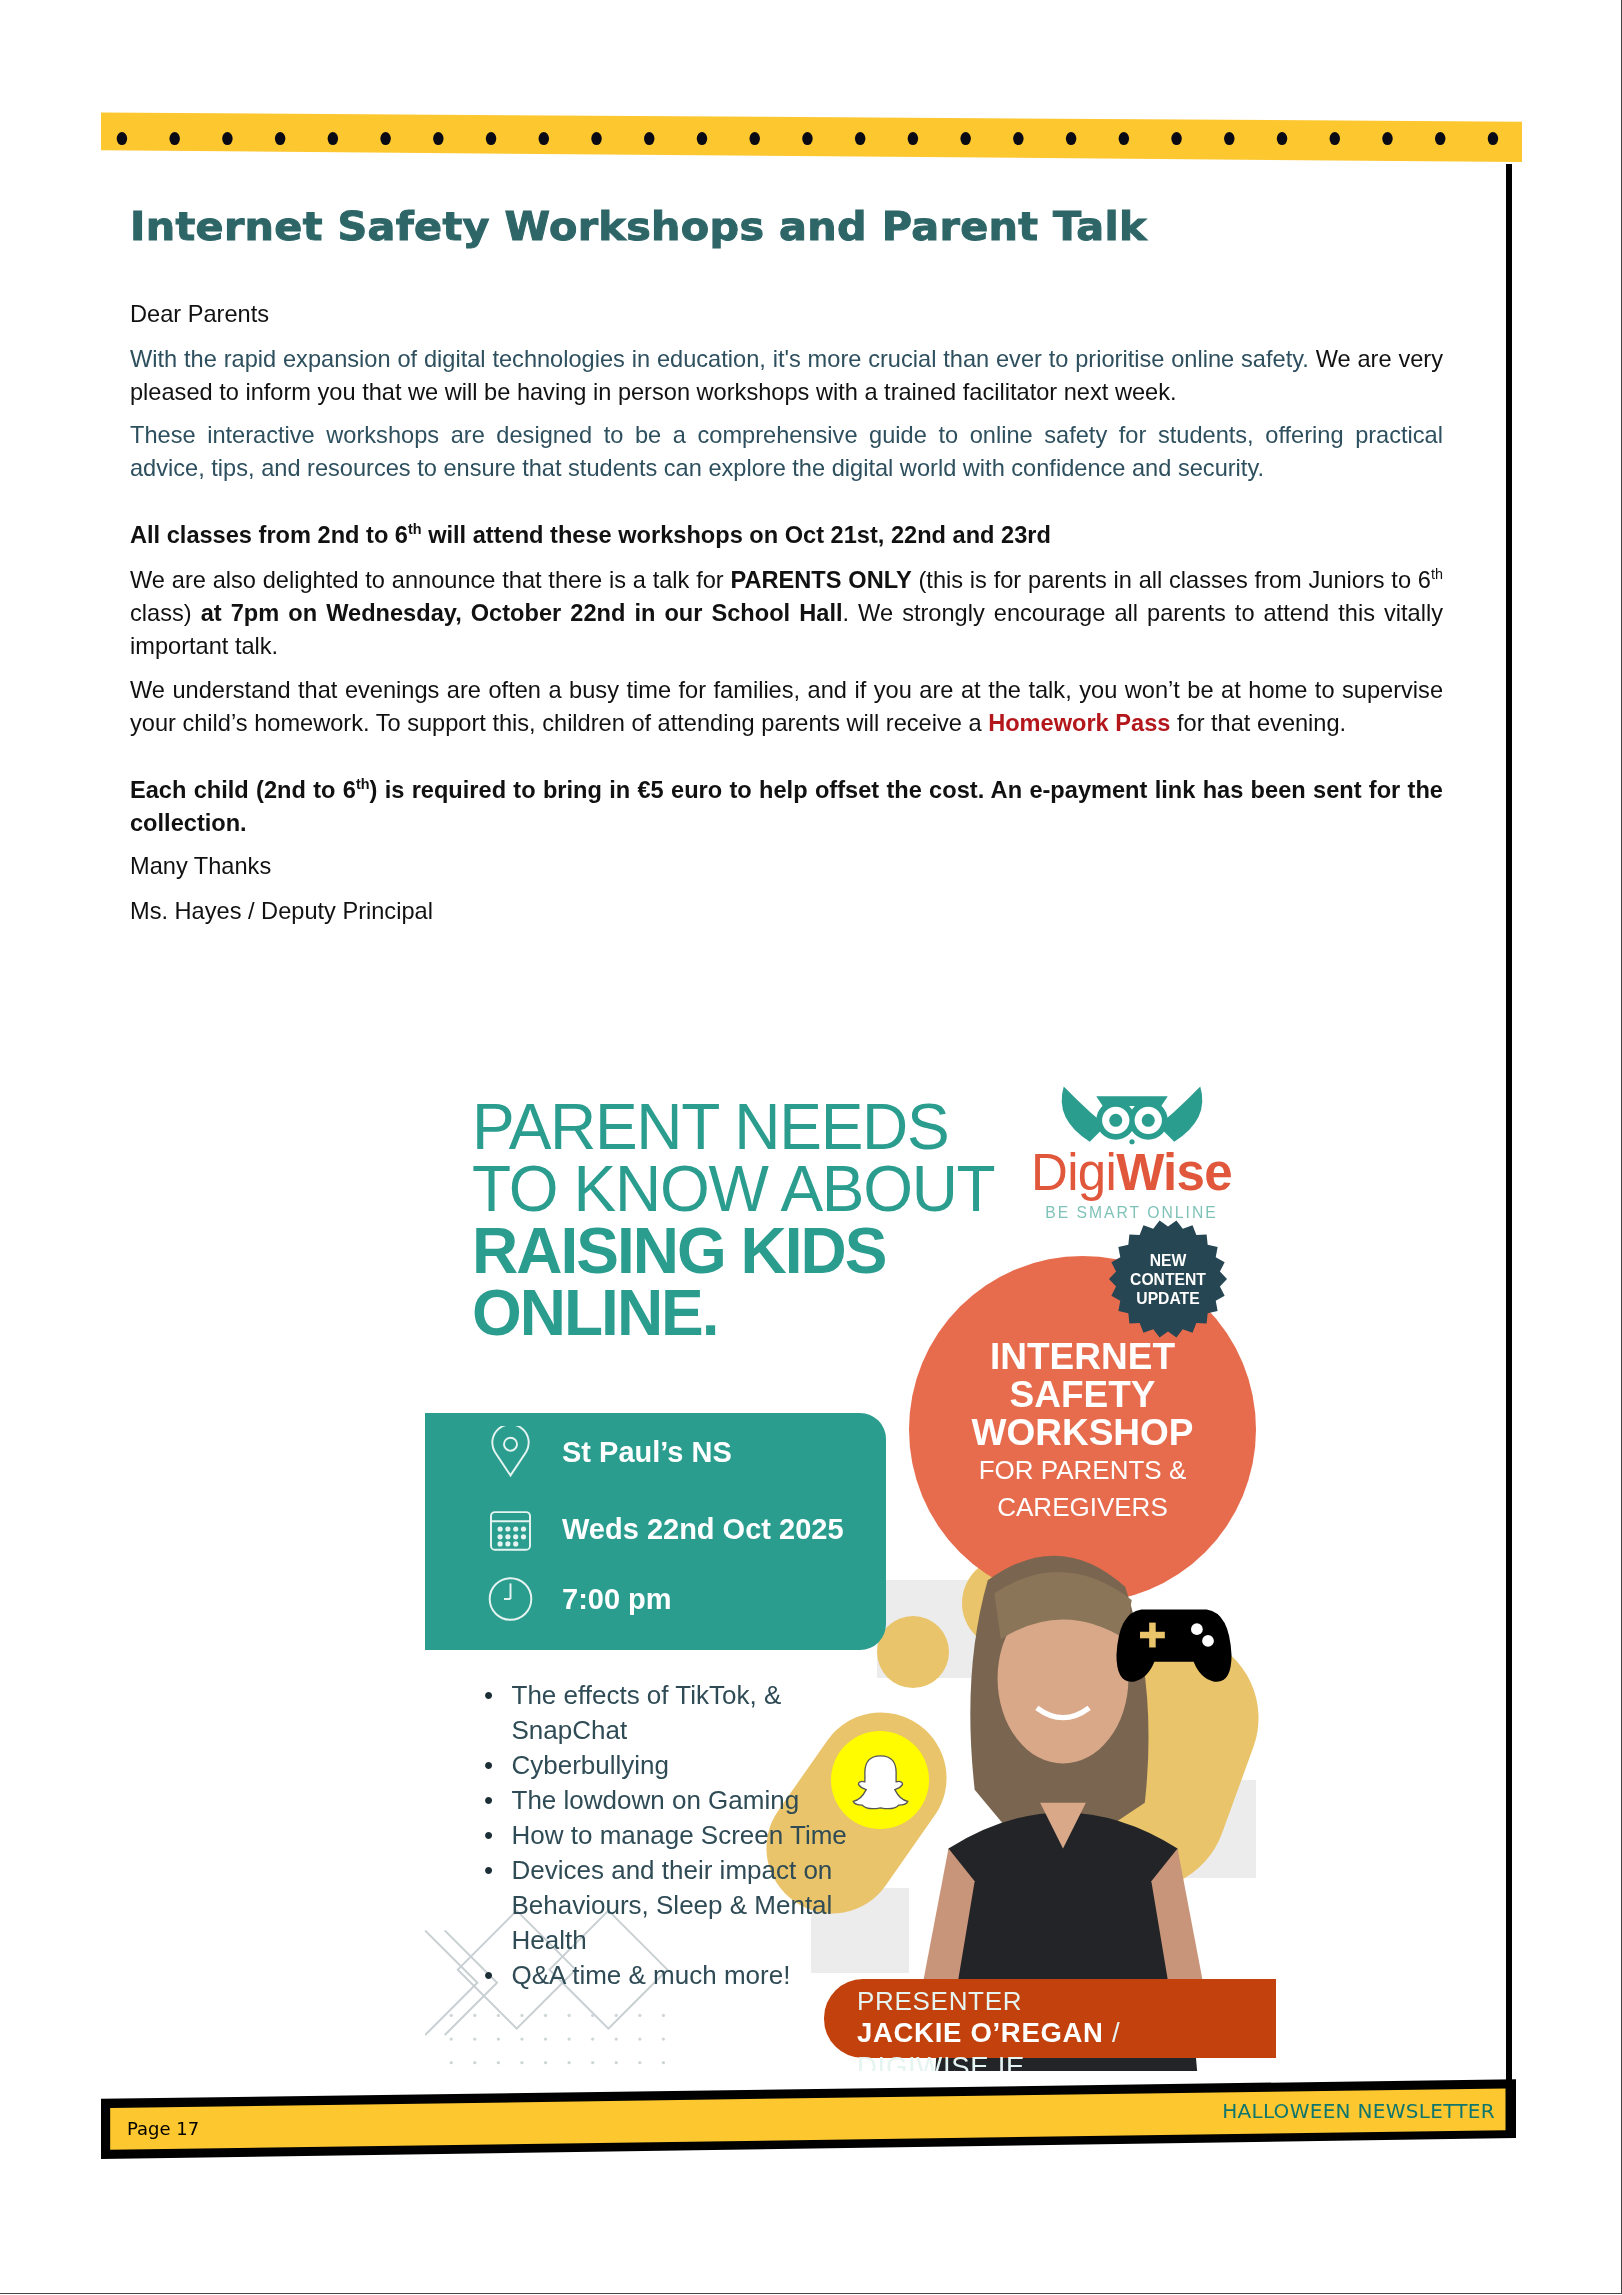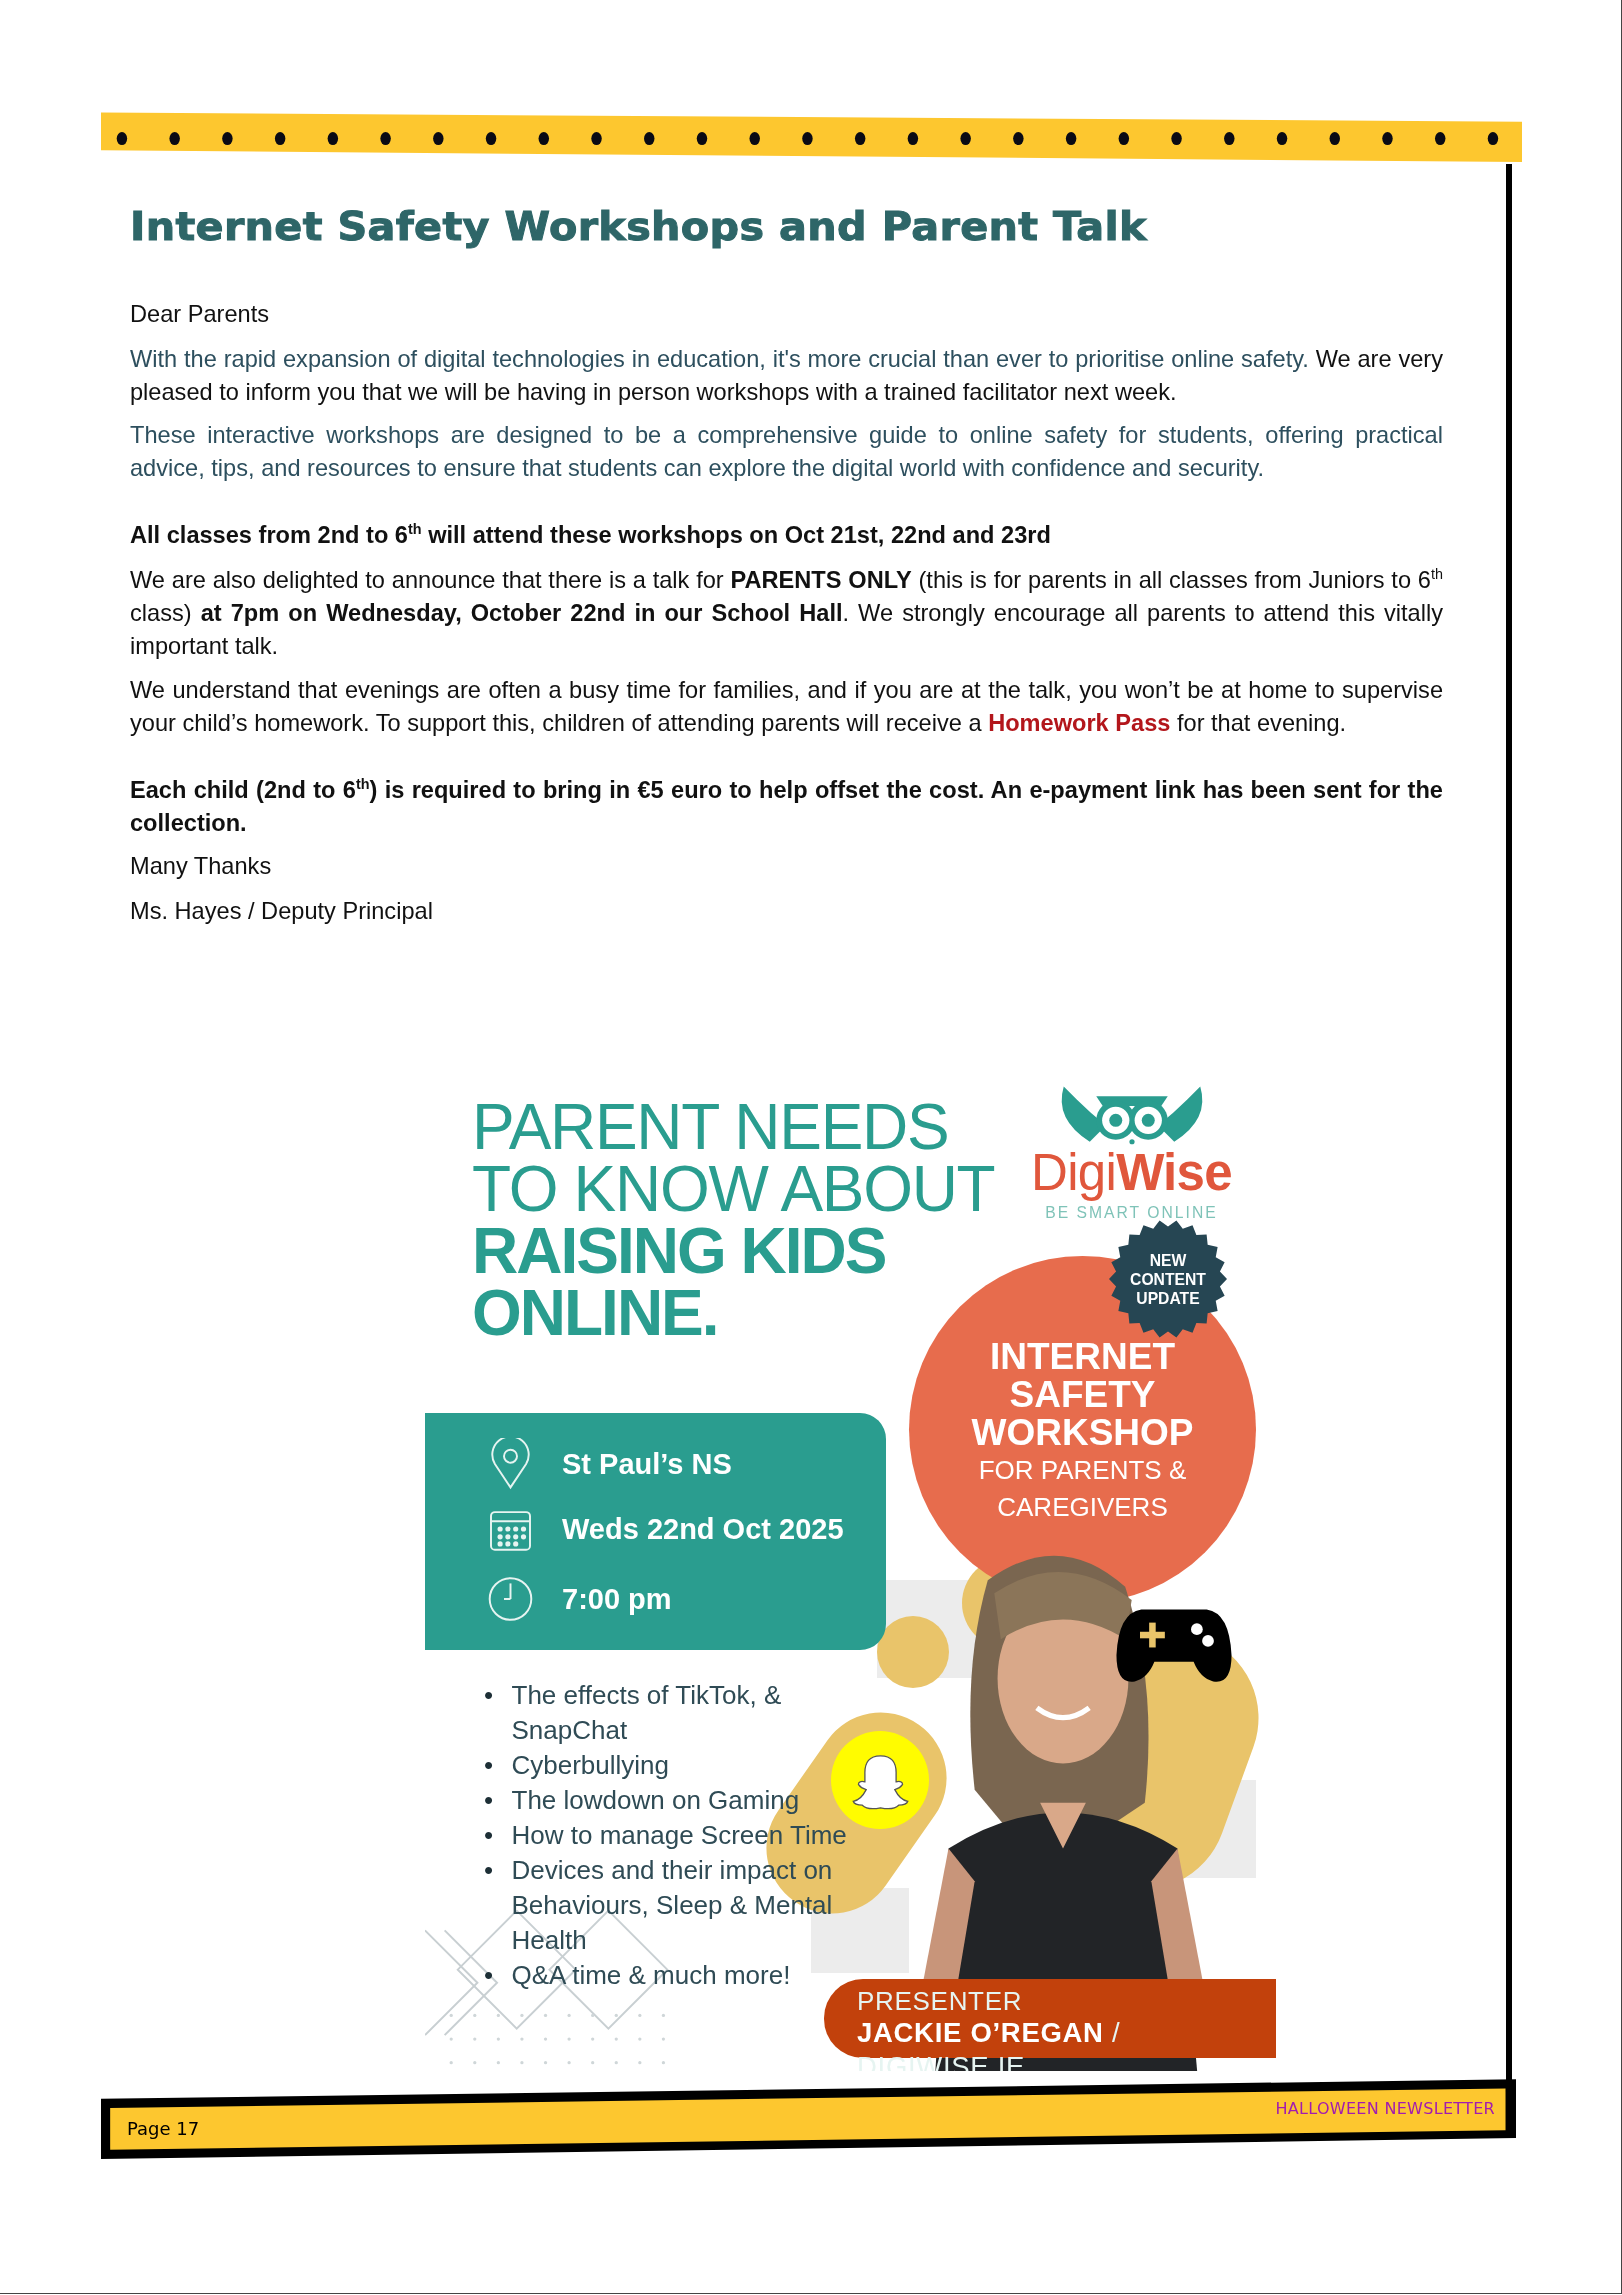--- a/index.html
+++ b/index.html
@@ -69,21 +69,21 @@
     .pr-label { font-size: 26px; line-height: 30px; color: #e6f4f1; letter-spacing: 0.7px; }
     .pr-name { font-size: 27.5px; line-height: 34px; font-weight: bold; letter-spacing: 0.7px; }
     .pr-site { font-weight: normal; color: #e6f4f1; }
 
     .chevrons { position: absolute; left: 0; top: 844px; width: 262px; height: 164px; }
 
     
     .footer { position: absolute; left: 101px; top: 2074px; width: 1415px; height: 85px; }
     .footer svg { position: absolute; inset: 0; width: 100%; height: 100%; }
     .footer-left { position: absolute; left: 26px; top: 44px; font-family: "DejaVu Sans", sans-serif; font-size: 18px; color: #000; }
-    .footer-right { position: absolute; right: 21px; top: 25px; font-family: "DejaVu Sans", sans-serif; font-size: 16px; color: #a21caf; letter-spacing: 0.3px; }
+    .footer-right { position: absolute; right: 21px; top: 25px; font-family: "DejaVu Sans", sans-serif; font-size: 20px; color: #0f766e; letter-spacing: 0.3px; }
   </style>
 </head>
 <body>
 
 <div class="page-edge"></div>
 
 <div class="header-band">
   <svg viewBox="0 0 2172 80" preserveAspectRatio="none" id="header-svg">
     <polygon points="0,4 2172,18 2172,80 0,62" fill="#fdc72f"></polygon>
   <ellipse cx="32" cy="44" rx="8" ry="10" fill="#0a0a14"></ellipse>
@@ -220,21 +220,21 @@
         <polygon id="badge-poly" fill="#264653" points="180.0,90.0 169.2,101.4 176.4,115.4 162.8,123.2 165.7,138.7 150.5,142.4 148.9,158.0 133.3,157.3 127.4,171.9 112.5,166.8 102.8,179.1 90.0,170.0 77.2,179.1 67.5,166.8 52.6,171.9 46.7,157.3 31.1,158.0 29.5,142.4 14.3,138.7 17.2,123.2 3.6,115.4 10.8,101.4 0.0,90.0 10.8,78.6 3.6,64.6 17.2,56.8 14.3,41.3 29.5,37.6 31.1,22.0 46.7,22.7 52.6,8.1 67.5,13.2 77.2,0.9 90.0,10.0 102.8,0.9 112.5,13.2 127.4,8.1 133.3,22.7 148.9,22.0 150.5,37.6 165.7,41.3 162.8,56.8 176.4,64.6 169.2,78.6"></polygon>
       </svg>
     <div class="badge-text">
       <span>NEW</span>
       <span>CONTENT</span>
       <span>UPDATE</span>
     </div>
   </div>
 
   <div class="info-box">
-    <div class="info-row" style="top:25px;justify-content:flex-end;">
+    <div class="info-row" style="top:13px;justify-content:flex-end;">
       <span class="ico">
         <svg viewBox="0 0 72 80">
             <path d="M36,76 L12,40 A28,28 0 1 1 60,40 Z" fill="none" stroke="#e6f4f1" stroke-width="3"></path>
             <circle cx="36" cy="28" r="10" fill="none" stroke="#e6f4f1" stroke-width="3"></circle>
           </svg>
       </span>
       <span>St Paul’s NS</span>
     </div>
     <div class="info-row" style="top:90px;">
       <span class="ico">

